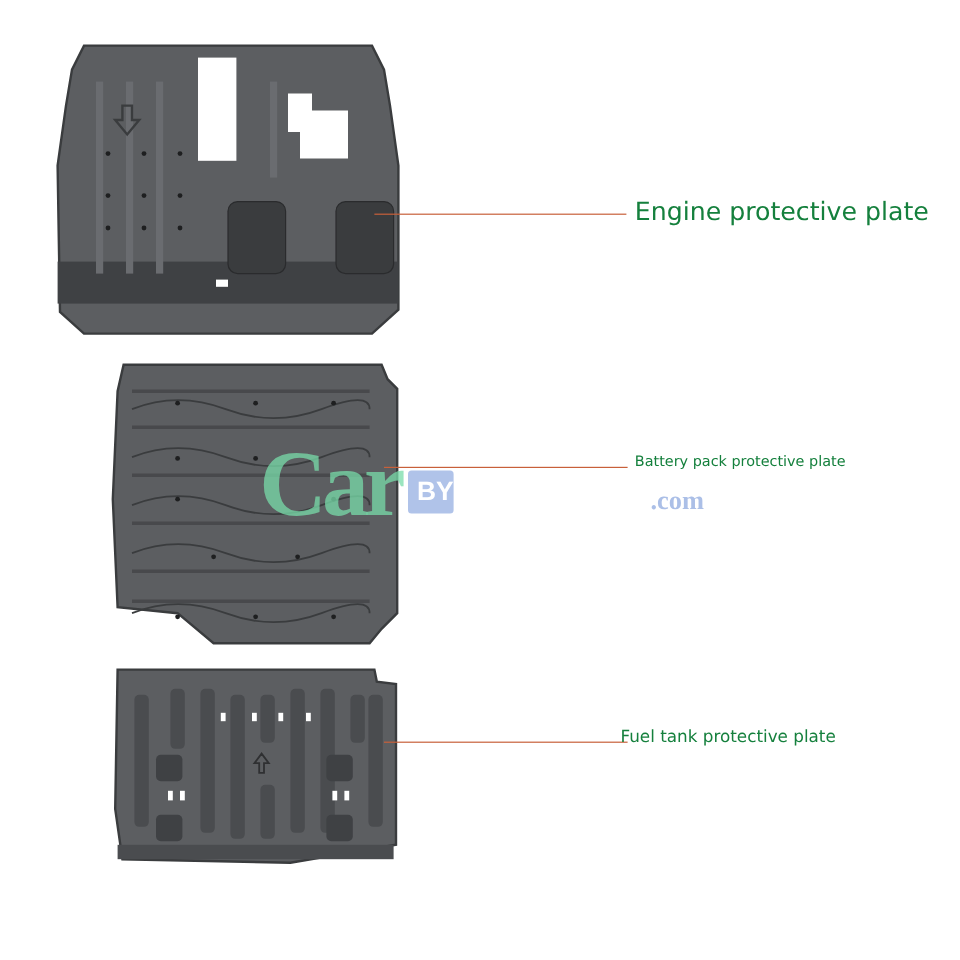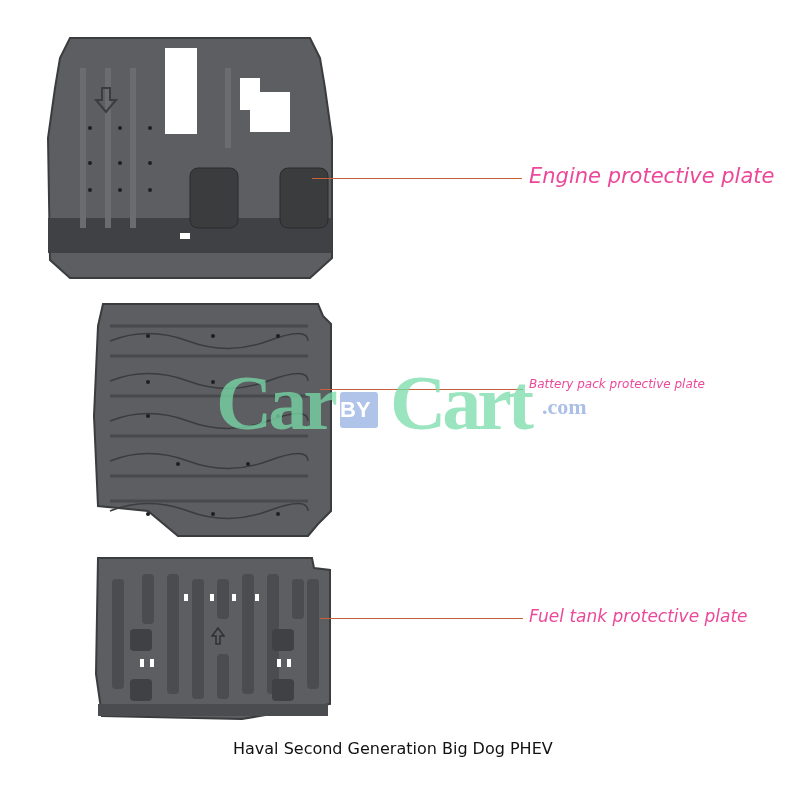--- a/index.html
+++ b/index.html
@@ -1,26 +1,26 @@
 <!DOCTYPE html>
 <html><head>
 <meta charset="utf-8">
 <style>
   html,body{margin:0;padding:0;background:#ffffff;}
   body{width:800px;height:800px;position:relative;overflow:hidden;font-family:"DejaVu Sans","Liberation Sans",sans-serif;}
   .plate{position:absolute;}
-  .label{position:absolute;color:#ec4899;white-space:nowrap;font-style:italic;}
+  .label{position:absolute;color:#15803d;white-space:nowrap;}
   .leader{position:absolute;height:1px;background:#c8603a;}
   .caption{position:absolute;left:233px;top:738px;font-size:16px;line-height:22px;color:#111;}
   .caption div{white-space:nowrap;}
   .wm{position:absolute;left:200px;top:366px;width:420px;height:74px;pointer-events:none;}
   .wm .car1{position:absolute;left:16px;top:-8px;font-family:"Liberation Serif","DejaVu Serif",serif;font-weight:bold;font-size:78px;color:rgba(120,220,170,0.75);letter-spacing:-4px;}
-  .wm .by{position:absolute;left:140px;top:26px;width:38px;height:36px;background:rgba(150,175,225,0.75);color:#fff;font-family:"Liberation Sans",sans-serif;font-weight:bold;font-size:22px;text-align:left;line-height:36px;border-radius:3px;}
+  .wm .by{position:absolute;left:140px;top:26px;width:38px;height:36px;background:rgba(150,175,225,0.75);color:#fff;font-family:"Liberation Sans",sans-serif;font-weight:bold;font-size:22px;text-align:right;line-height:36px;border-radius:3px;}
   .wm .car2{position:absolute;left:190px;top:-8px;font-family:"Liberation Serif","DejaVu Serif",serif;font-weight:bold;font-size:78px;color:rgba(120,220,170,0.75);letter-spacing:-4px;}
-  .wm .com{position:absolute;left:342px;top:28px;font-family:"Liberation Serif","DejaVu Serif",serif;font-weight:bold;font-size:22px;color:rgba(150,175,225,0.8);}
+  .wm .com{position:absolute;left:342px;top:38px;font-family:"Liberation Serif","DejaVu Serif",serif;font-weight:bold;font-size:22px;color:rgba(150,175,225,0.8);}
 </style>
 </head>
 <body>
 
 <svg class="plate" style="left:40px;top:28px" width="300" height="262" viewBox="0 0 300 262">
   <path d="M30 10 L270 10 L280 30 L285 60 L292 110 L292 230 L270 250 L30 250 L10 232 L8 110 L15 60 L20 30 Z" fill="#5c5e61" stroke="#3a3c3e" stroke-width="2"></path>
   <rect x="8" y="190" width="284" height="35" fill="#3f4144"></rect>
   <rect x="125" y="20" width="32" height="86" fill="#ffffff"></rect>
   <path d="M200 50 L220 50 L220 64 L250 64 L250 104 L210 104 L210 82 L200 82 Z" fill="#ffffff"></path>
   <rect x="150" y="140" width="48" height="60" rx="8" fill="#3a3c3e" stroke="#2a2b2d"></rect>
@@ -81,21 +81,20 @@
       <circle cx="190" cy="218" r="2"></circle>
   </g>
 </svg>
 
 <div class="leader" style="left:320px;top:389px;width:203px"></div>
 <div class="label" style="left:529px;top:377px;font-size:12px">Battery pack protective plate</div>
 
 <div class="wm">
   <span class="car1">Car</span>
   <span class="by">BY</span>
-  <span class="car2">Cart</span>
   <span class="com">.com</span>
 </div>
 
 <svg class="plate" style="left:92px;top:554px" width="245" height="170" viewBox="0 0 245 170">
   <path d="M6 4 L220 4 L222 14 L238 16 L238 150 L150 165 L10 162 L4 120 Z" fill="#5c5e61" stroke="#3a3c3e" stroke-width="2"></path>
   <rect x="6" y="150" width="230" height="12" fill="#4a4c4f"></rect>
   <g fill="#4a4c4f">
     <rect x="20" y="25" width="12" height="110" rx="4"></rect>
       <rect x="50" y="20" width="12" height="50" rx="4"></rect>
     <rect x="75" y="20" width="12" height="120" rx="4"></rect>
@@ -118,17 +117,16 @@
       <rect x="195" y="105" width="4" height="8"></rect>
     <rect x="92" y="40" width="4" height="7"></rect>
       <rect x="118" y="40" width="4" height="7"></rect>
       <rect x="140" y="40" width="4" height="7"></rect>
       <rect x="163" y="40" width="4" height="7"></rect>
   </g>
   <path d="M126 74 L120 82 L124 82 L124 90 L128 90 L128 82 L132 82 Z" fill="none" stroke="#2f3032" stroke-width="1.5"></path>
 </svg>
 
 <div class="leader" style="left:320px;top:618px;width:203px"></div>
-<div class="label" style="left:529px;top:606px;font-size:17px">Fuel tank protective plate</div>
+<div class="label" style="left:517px;top:606px;font-size:14px">Fuel tank protective plate</div>
 
 <div class="caption">
-  <div>Haval Second Generation Big Dog PHEV</div>
 </div>
 
 </body></html>

